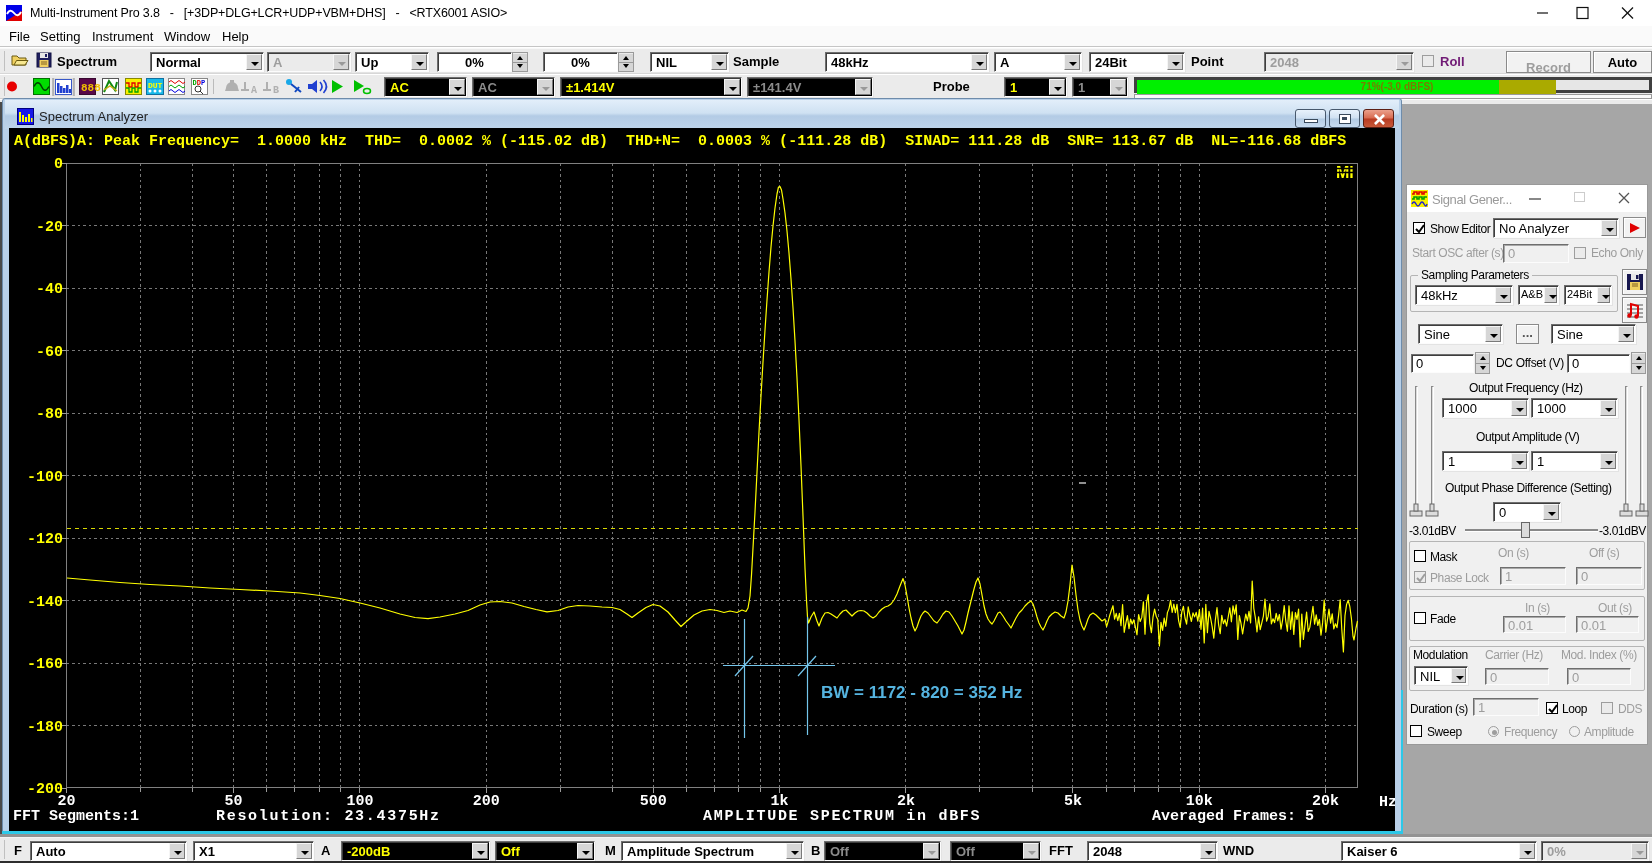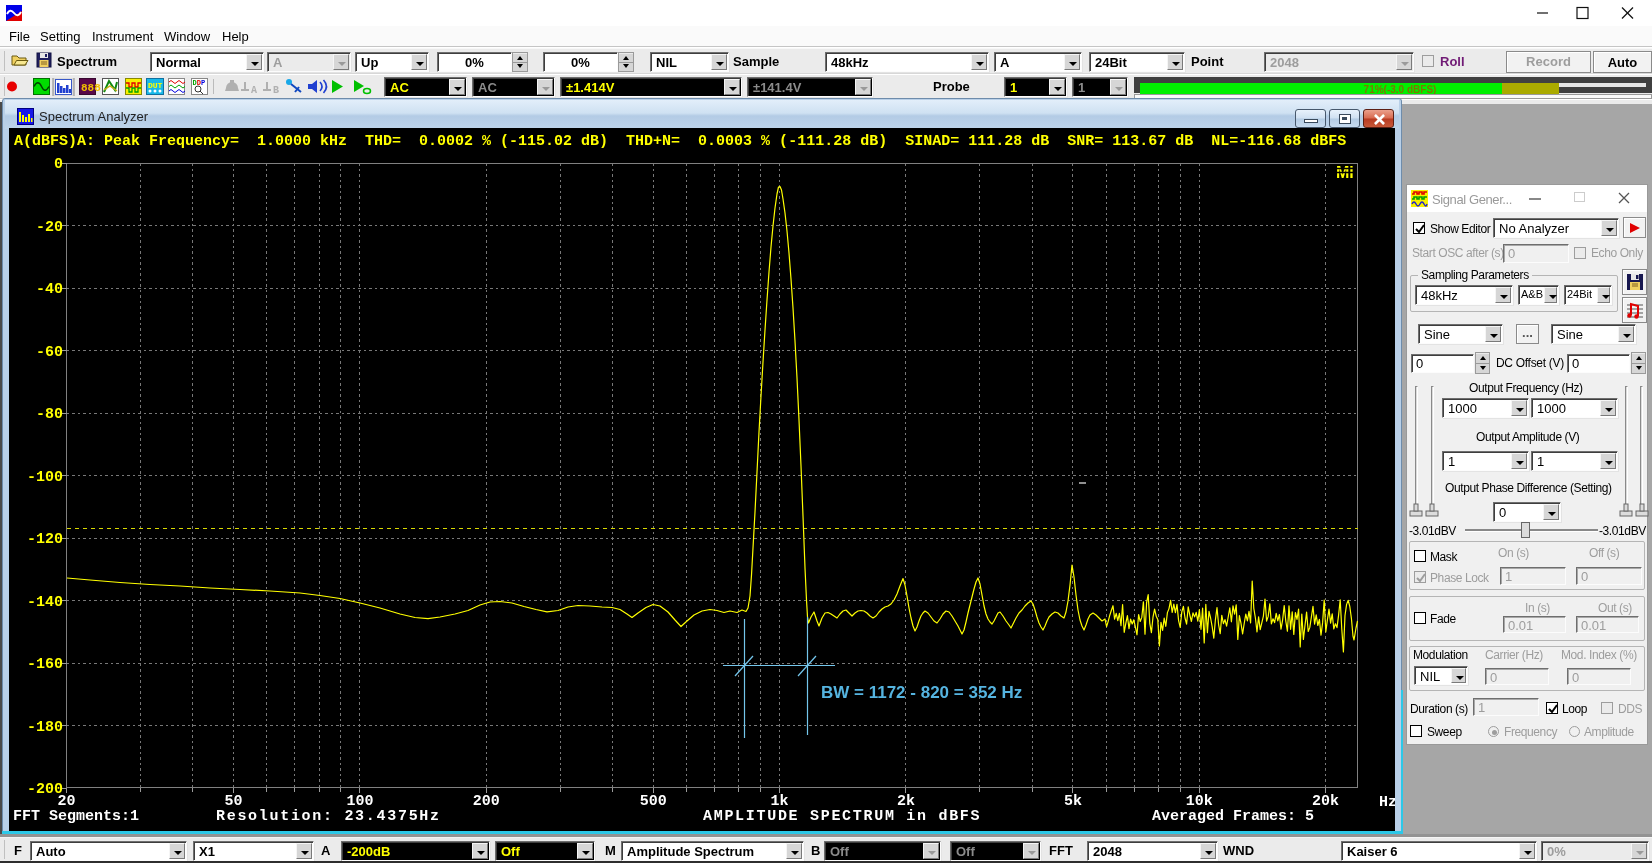--- a/index.html
+++ b/index.html
@@ -69,20 +69,21 @@
 </style></head>
 <body>
 <div id="app">
 
 <div class="abs" id="titlebar">
   <svg class="abs" style="left:6px;top:5px" width="16" height="16">
         <rect width="16" height="16" fill="#0000e8"></rect>
         <path d="M0 16 L16 6 L16 16 Z" fill="#e00000"></path>
         <path d="M1 9 Q4 3 8 8 Q12 13 15 7" fill="none" stroke="#fff" stroke-width="2"></path>
       </svg>
+  <span class="abs" id="titletext">Multi-Instrument Pro 3.8&nbsp;&nbsp;&nbsp;-&nbsp;&nbsp;&nbsp;[+3DP+DLG+LCR+UDP+VBM+DHS]&nbsp;&nbsp;&nbsp;-&nbsp;&nbsp;&nbsp;&lt;RTX6001 ASIO&gt;</span>
   <svg class="abs" style="left:1528px;top:0" width="124" height="26">
     <line x1="9" y1="13" x2="20" y2="13" stroke="#111" stroke-width="1.2"></line>
     <rect x="49" y="7.5" width="11" height="11" fill="none" stroke="#111" stroke-width="1.2"></rect>
     <line x1="94" y1="7.5" x2="105" y2="18.5" stroke="#111" stroke-width="1.2"></line>
     <line x1="105" y1="7.5" x2="94" y2="18.5" stroke="#111" stroke-width="1.2"></line>
   </svg>
 </div>
 
 <div class="abs" id="menubar">
   <span style="left:9px">File</span>
@@ -144,21 +145,21 @@
         <span class="txt">24Bit</span>
         <span class="arrow"></span>
       </div>
   <span class="lbl" style="left:1191px;top:5px">Point</span>
   <div class="combo dis" style="left:1264px;top:3px;width:150px">
         <span class="txt">2048</span>
         <span class="arrow dis"></span>
       </div>
   <div class="chk dis" style="left:1422px;top:6px"></div>
   <span class="lblgray" style="left:1440px;top:5px">Roll</span>
-  <div class="btn dis" style="left:1506px;top:2px;width:85px;padding-top:2px">Record</div>
+  <div class="btn dis" style="left:1506px;top:2px;width:85px;padding-top:8px">Record</div>
   <div class="btn" style="left:1593px;top:2px;width:59px;padding-top:3px">Auto</div>
 </div>
 
 <div class="abs tbar" id="row2">
   <div class="sep" style="left:4px"></div>
   <svg class="abs" style="left:5px;top:3px" width="380" height="18">
     <circle cx="7" cy="8.5" r="5" fill="#e80000"></circle>
     <rect x="28.5" y="0.5" width="16" height="16" fill="#00dc00" stroke="#007000"></rect>
         <path d="M29 8.5 Q33 1 36.5 8.5 Q40 16 44 8.5" fill="none" stroke="#004000" stroke-width="1.5"></path>
     <rect x="48" y="-1" width="21" height="20" fill="#dcdcdc" stroke="#888"></rect>
@@ -230,21 +231,21 @@
       </div>
   <span class="lbl" style="left:933px;top:4px">Probe</span>
   <div class="combo blk" style="left:1004px;top:2px;width:63px">
         <span class="txt">1</span>
         <span class="arrow"></span>
       </div>
   <div class="combo blkdis" style="left:1072px;top:2px;width:56px">
         <span class="txt">1</span>
         <span class="arrow dis"></span>
       </div>
-  <div class="abs" style="left:1134px;top:2px;width:518px;height:16px;border:6px solid #404040;background:#e6e6e6">
+  <div class="abs" style="left:1134px;top:2px;width:518px;height:16px;border:3px solid #404040;background:#e6e6e6">
     <div class="abs" style="left:0;top:0;width:362px;height:14px;background:#00f000"></div>
     <div class="abs" style="left:362px;top:0;width:57px;height:14px;background:#aaaa00"></div>
     <div class="abs" style="left:180px;top:1px;width:160px;font:bold 10px 'Liberation Sans';color:#7a7a00;text-align:center">71%(-3.0 dBFS)</div>
   </div>
   <div class="abs" style="left:1134px;top:19px;width:518px;height:5px;border:1px solid #9a9a9a;background:#fafafa"></div>
 </div>
 <div class="abs" id="strip"></div>
 
 <div class="abs" id="workspace"></div>
     <div class="abs" style="left:0;top:102px;width:2px;height:732px;background:#4a4a4a"></div>

